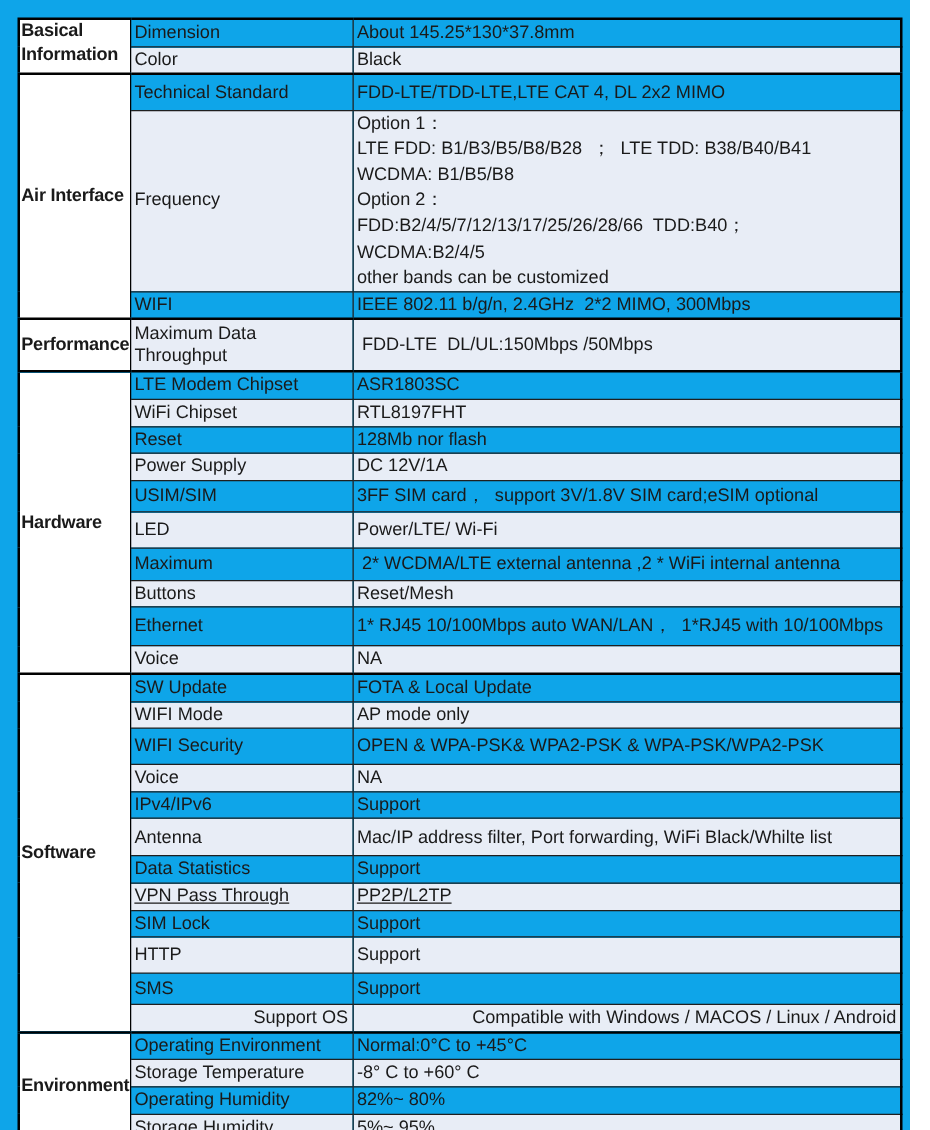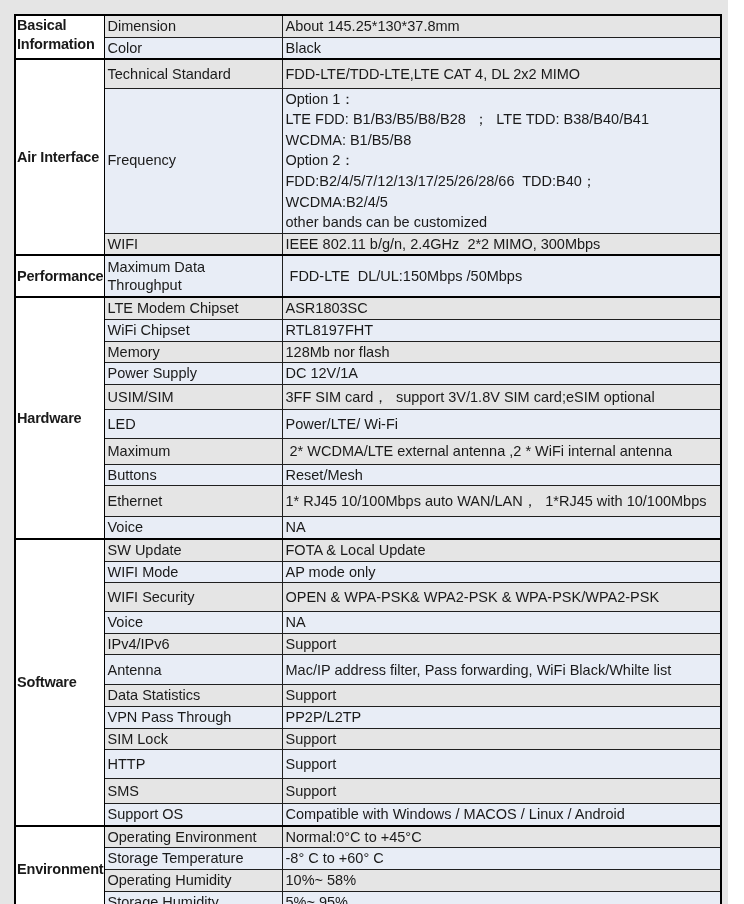--- a/index.html
+++ b/index.html
@@ -7,21 +7,21 @@
     padding: 0;
     background: #ffffff;
     font-family: "Liberation Sans", sans-serif;
     color: #1a1a1a;
   }
   .page {
     width: 728px;
     height: 904px;
     box-sizing: border-box;
     padding: 14px 0 0 14px;
-    background: #e5e5e5;
+    background: #0ea5e9;
   }
   table.spec {
     border-collapse: collapse;
     table-layout: fixed;
     width: 706px;
     border: 2.5px solid #000000;
   }
   col.c-cat  { width: 89px; }
   col.c-prop { width: 178px; }
   col.c-val  { width: 439px; }
@@ -118,21 +118,21 @@
             <div class="value-line">ASR1803SC</div>
           </td>
         </tr>
         <tr class="shaded" style="height: 21px;">
           <td class="prop-cell">WiFi Chipset</td>
           <td class="val-cell">
             <div class="value-line">RTL8197FHT</div>
           </td>
         </tr>
         <tr style="height: 21px;">
-          <td class="prop-cell">Memory</td>
+          <td class="prop-cell">Reset</td>
           <td class="val-cell">
             <div class="value-line">128Mb nor flash</div>
           </td>
         </tr>
         <tr class="shaded" style="height: 21px; margin-top: 36px;">
           <td class="prop-cell">Power Supply</td>
           <td class="val-cell">
             <div class="value-line">DC 12V/1A</div>
           </td>
         </tr>
@@ -199,30 +199,30 @@
         </tr>
         <tr style="height: 21px;">
           <td class="prop-cell">IPv4/IPv6</td>
           <td class="val-cell">
             <div class="value-line">Support</div>
           </td>
         </tr>
         <tr class="shaded" style="height: 30px;">
           <td class="prop-cell">Antenna</td>
           <td class="val-cell">
-            <div class="value-line">Mac/IP address filter, Pass forwarding, WiFi Black/Whilte list</div>
+            <div class="value-line">Mac/IP address filter, Port forwarding, WiFi Black/Whilte list</div>
           </td>
         </tr>
         <tr style="height: 21px;">
           <td class="prop-cell">Data Statistics</td>
           <td class="val-cell">
             <div class="value-line">Support</div>
           </td>
         </tr>
-        <tr class="shaded" style="height: 21px;">
+        <tr class="shaded" style="height: 21px; text-decoration: underline;">
           <td class="prop-cell">VPN Pass Through</td>
           <td class="val-cell">
             <div class="value-line">PP2P/L2TP</div>
           </td>
         </tr>
         <tr style="height: 21px;">
           <td class="prop-cell">SIM Lock</td>
           <td class="val-cell">
             <div class="value-line">Support</div>
           </td>
@@ -232,21 +232,21 @@
           <td class="val-cell">
             <div class="value-line">Support</div>
           </td>
         </tr>
         <tr style="height: 25px;">
           <td class="prop-cell">SMS</td>
           <td class="val-cell">
             <div class="value-line">Support</div>
           </td>
         </tr>
-        <tr class="shaded" style="height: 21px;">
+        <tr class="shaded" style="height: 21px; text-align: right;">
           <td class="prop-cell">Support OS</td>
           <td class="val-cell">
             <div class="value-line">Compatible with Windows / MACOS / Linux / Android</div>
           </td>
         </tr>
         <tr class="section-start" style="height: 22px;">
           <td class="cat" rowspan="4">Environment</td>
           <td class="prop-cell">Operating Environment</td>
           <td class="val-cell">
             <div class="value-line">Normal:0°C to +45°C</div>
@@ -254,21 +254,21 @@
         </tr>
         <tr class="shaded" style="height: 21px;">
           <td class="prop-cell">Storage Temperature</td>
           <td class="val-cell">
             <div class="value-line">-8° C to +60° C</div>
           </td>
         </tr>
         <tr style="height: 20px;">
           <td class="prop-cell">Operating Humidity</td>
           <td class="val-cell">
-            <div class="value-line">10%~ 58%</div>
+            <div class="value-line">82%~ 80%</div>
           </td>
         </tr>
         <tr class="shaded" style="height: 21px;">
           <td class="prop-cell">Storage Humidity</td>
           <td class="val-cell">
             <div class="value-line">5%~ 95%</div>
           </td>
         </tr>
       </tbody>
   </table>

